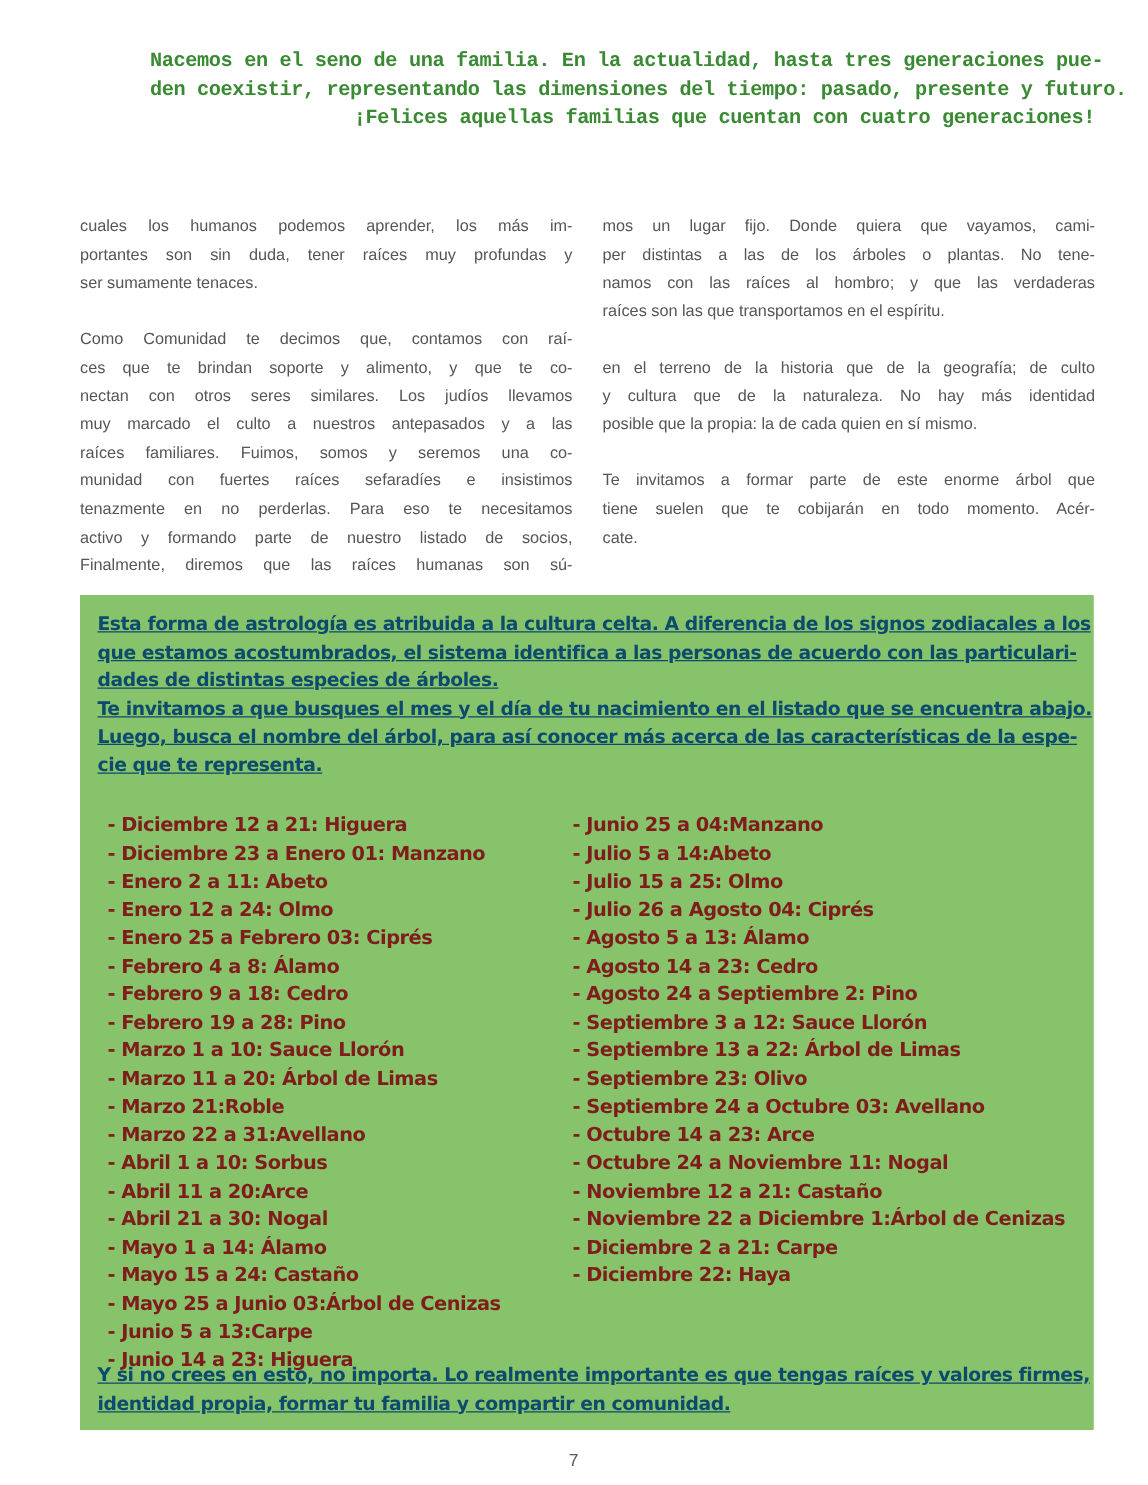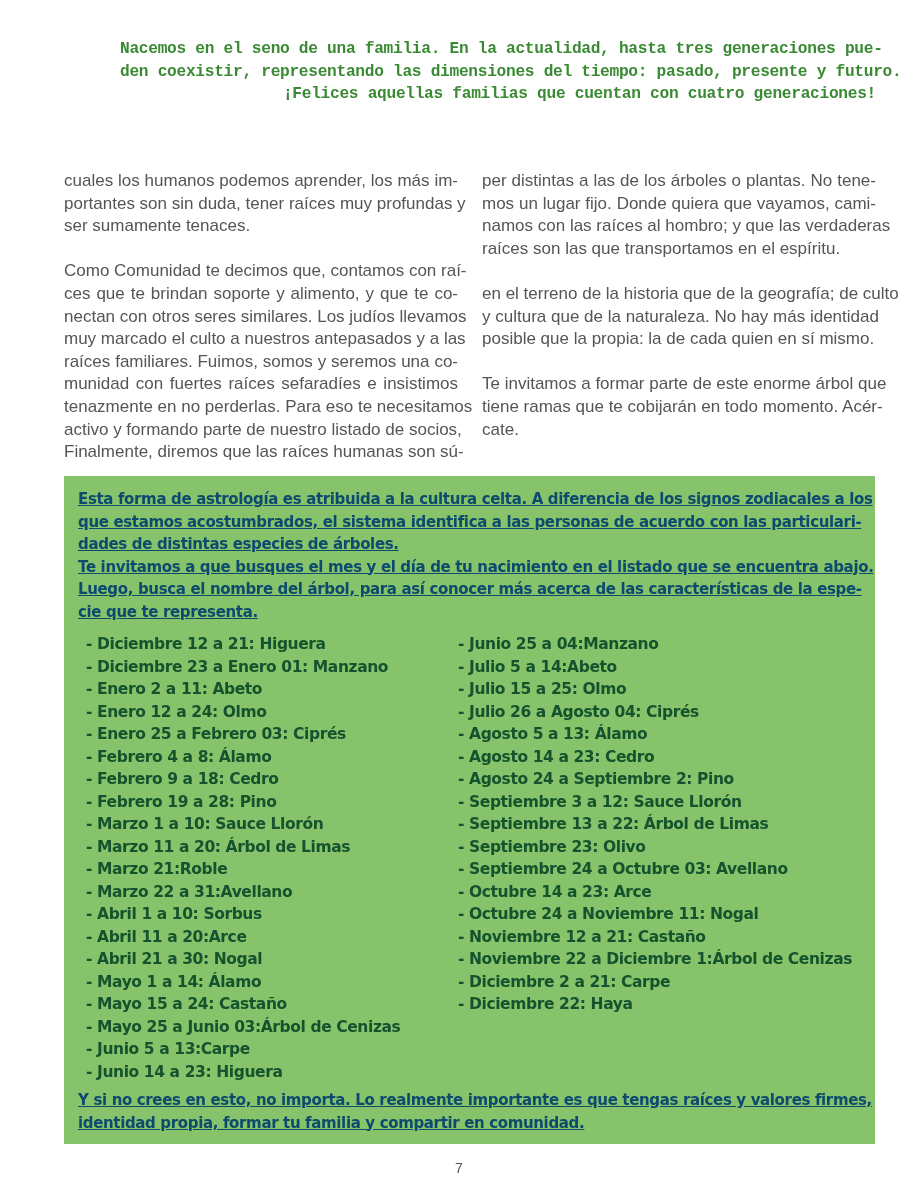--- a/index.html
+++ b/index.html
@@ -6,21 +6,21 @@
     body { width: 918px; height: 1188px; position: relative; overflow: hidden; }
     .intro {
       position: absolute; left: 120px; top: 38px; width: 756px;
       text-align: right; color: #3a8a33;
       font-family: Liberation Mono, monospace; font-weight: bold;
       font-size: 16.2px; line-height: 22.5px; letter-spacing: -0.3px;
     }
     .intro div { white-space: nowrap; }
     .col {
       position: absolute; top: 170px; width: 394px;
-      font-family: "Liberation Sans", sans-serif; font-size: 17px;
+      font-family: "Liberation Sans", sans-serif; font-size: 13px;
       line-height: 22.6px; color: #555555; text-align: justify;
     }
     .col.left { left: 64px; }
     .col.right { left: 482px; }
     .col p { margin: 0 0 22.6px 0; }
     .col .line { display: block; white-space: nowrap; text-align-last: justify; }
     .col .line.last { text-align-last: left; }
     .green-box {
       position: absolute; left: 64px; top: 476px; width: 811px; height: 668px;
       background: #87c36a; box-sizing: border-box; padding: 12px 14px 0 14px;
@@ -28,22 +28,22 @@
     }
     .box-intro, .box-outro {
       color: #0c4a6e; font-weight: bold; font-size: 15px; line-height: 22.5px;
       letter-spacing: -0.35px;
       text-decoration: underline;
     }
     .box-intro div, .box-outro div { white-space: nowrap; }
     .box-intro { margin-bottom: 10px; }
     .lists { position: relative; height: 452px; }
     .list {
-      position: absolute; top: 0; list-style: none; margin: 0; padding: 0;
-      color: #14532d; font-weight: bold; font-size: 15.5px; line-height: 22.5px;
+      position: absolute; top: 16px; list-style: none; margin: 0; padding: 0;
+      color: #7f1d1d; font-weight: bold; font-size: 15.5px; line-height: 22.5px;
       letter-spacing: -0.4px;
     }
     .list li { white-space: nowrap; }
     .list.left { left: 8px; }
     .list.right { left: 380px; }
     .box-outro { margin-top: 4px; }
     .page-number {
       position: absolute; left: 0; width: 918px; top: 1160px; text-align: center;
       font-family: "Liberation Sans", sans-serif; font-size: 14px; color: #555555;
     }
@@ -71,33 +71,33 @@
     <span class="line">raíces familiares. Fuimos, somos y seremos una co-</span>
     <span class="line">munidad con fuertes raíces sefaradíes e insistimos</span>
     <span class="line">tenazmente en no perderlas. Para eso te necesitamos</span>
     <span class="line">activo y formando parte de nuestro listado de socios,</span>
     <span class="line">Finalmente, diremos que las raíces humanas son sú-</span>
   </p>
 </div>
 
 <div class="col right">
   <p>
+    <span class="line">mos un lugar fijo. Donde quiera que vayamos, cami-</span>
     <span class="line">per distintas a las de los árboles o plantas. No tene-</span>
-    <span class="line">mos un lugar fijo. Donde quiera que vayamos, cami-</span>
     <span class="line">namos con las raíces al hombro; y que las verdaderas</span>
     <span class="line last">raíces son las que transportamos en el espíritu.</span>
   </p>
   <p>
     <span class="line">en el terreno de la historia que de la geografía; de culto</span>
     <span class="line">y cultura que de la naturaleza. No hay más identidad</span>
     <span class="line last">posible que la propia: la de cada quien en sí mismo.</span>
   </p>
   <p>
     <span class="line">Te invitamos a formar parte de este enorme árbol que</span>
-    <span class="line">tiene ramas que te cobijarán en todo momento. Acér-</span>
+    <span class="line">tiene suelen que te cobijarán en todo momento. Acér-</span>
     <span class="line last">cate.</span>
   </p>
 </div>
 
 <div class="green-box">
   <div class="box-intro">
     <div>Esta forma de astrología es atribuida a la cultura celta. A diferencia de los signos zodiacales a los</div>
     <div>que estamos acostumbrados, el sistema identifica a las personas de acuerdo con las particulari-</div>
     <div>dades de distintas especies de árboles.</div>
     <div>Te invitamos a que busques el mes y el día de tu nacimiento en el listado que se encuentra abajo.</div>

